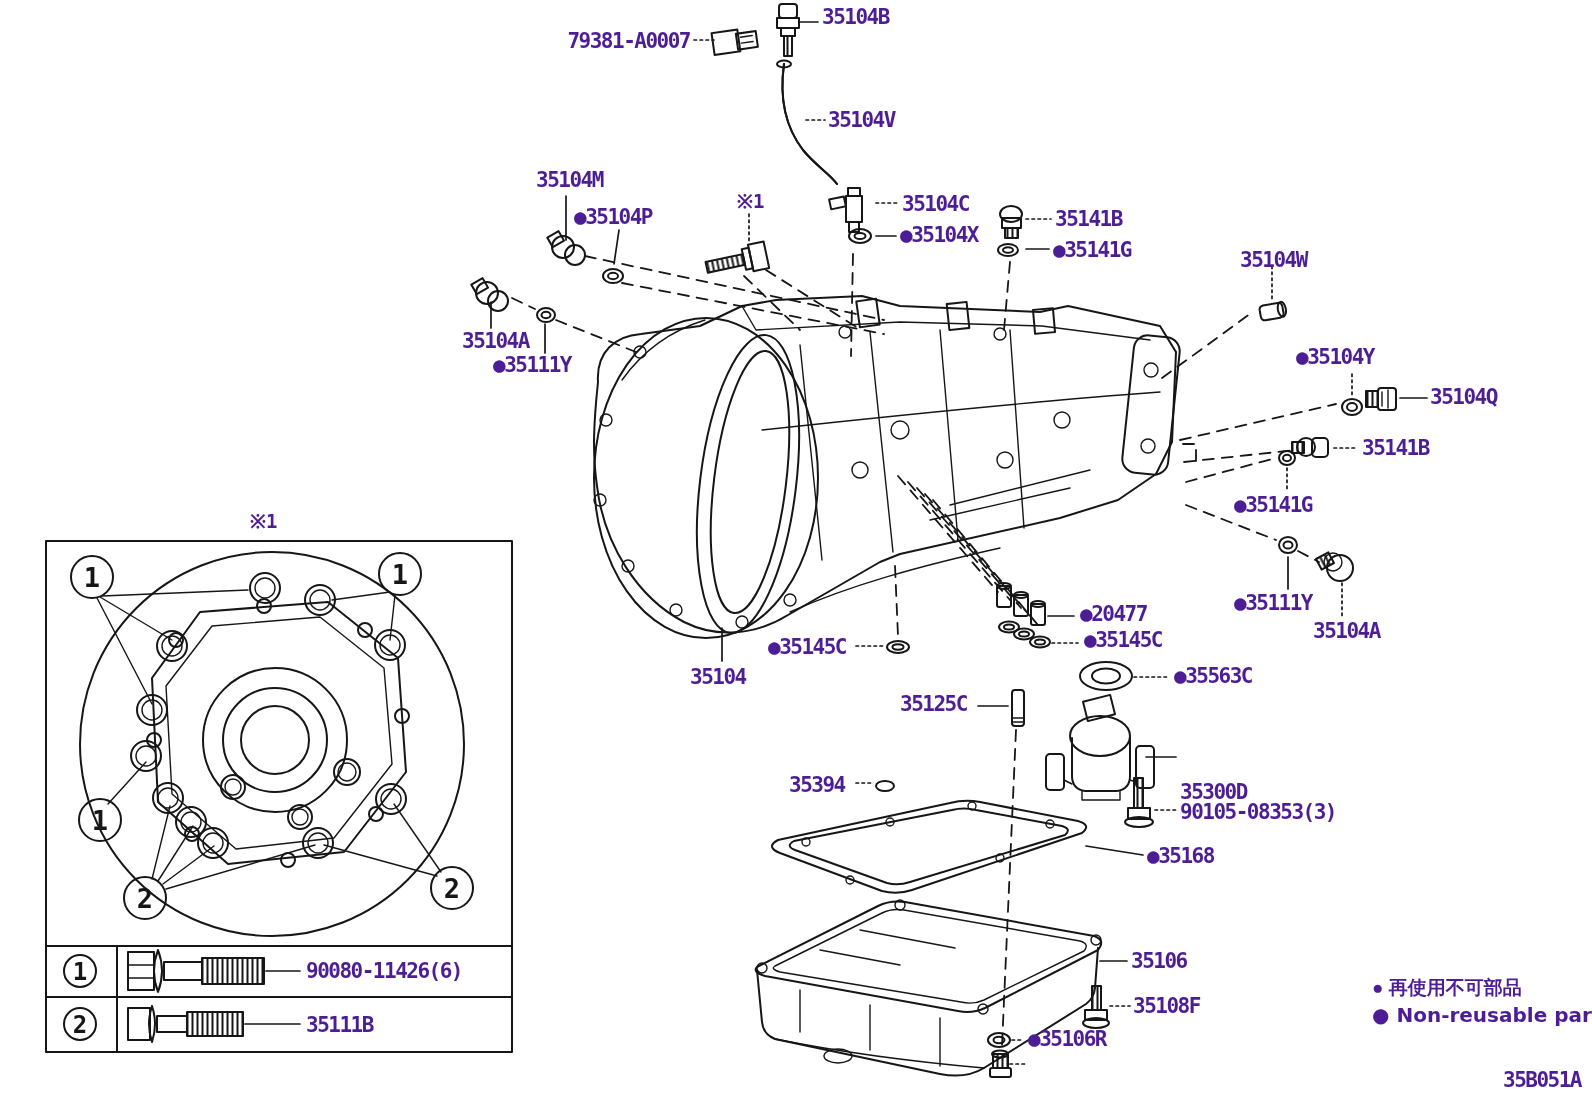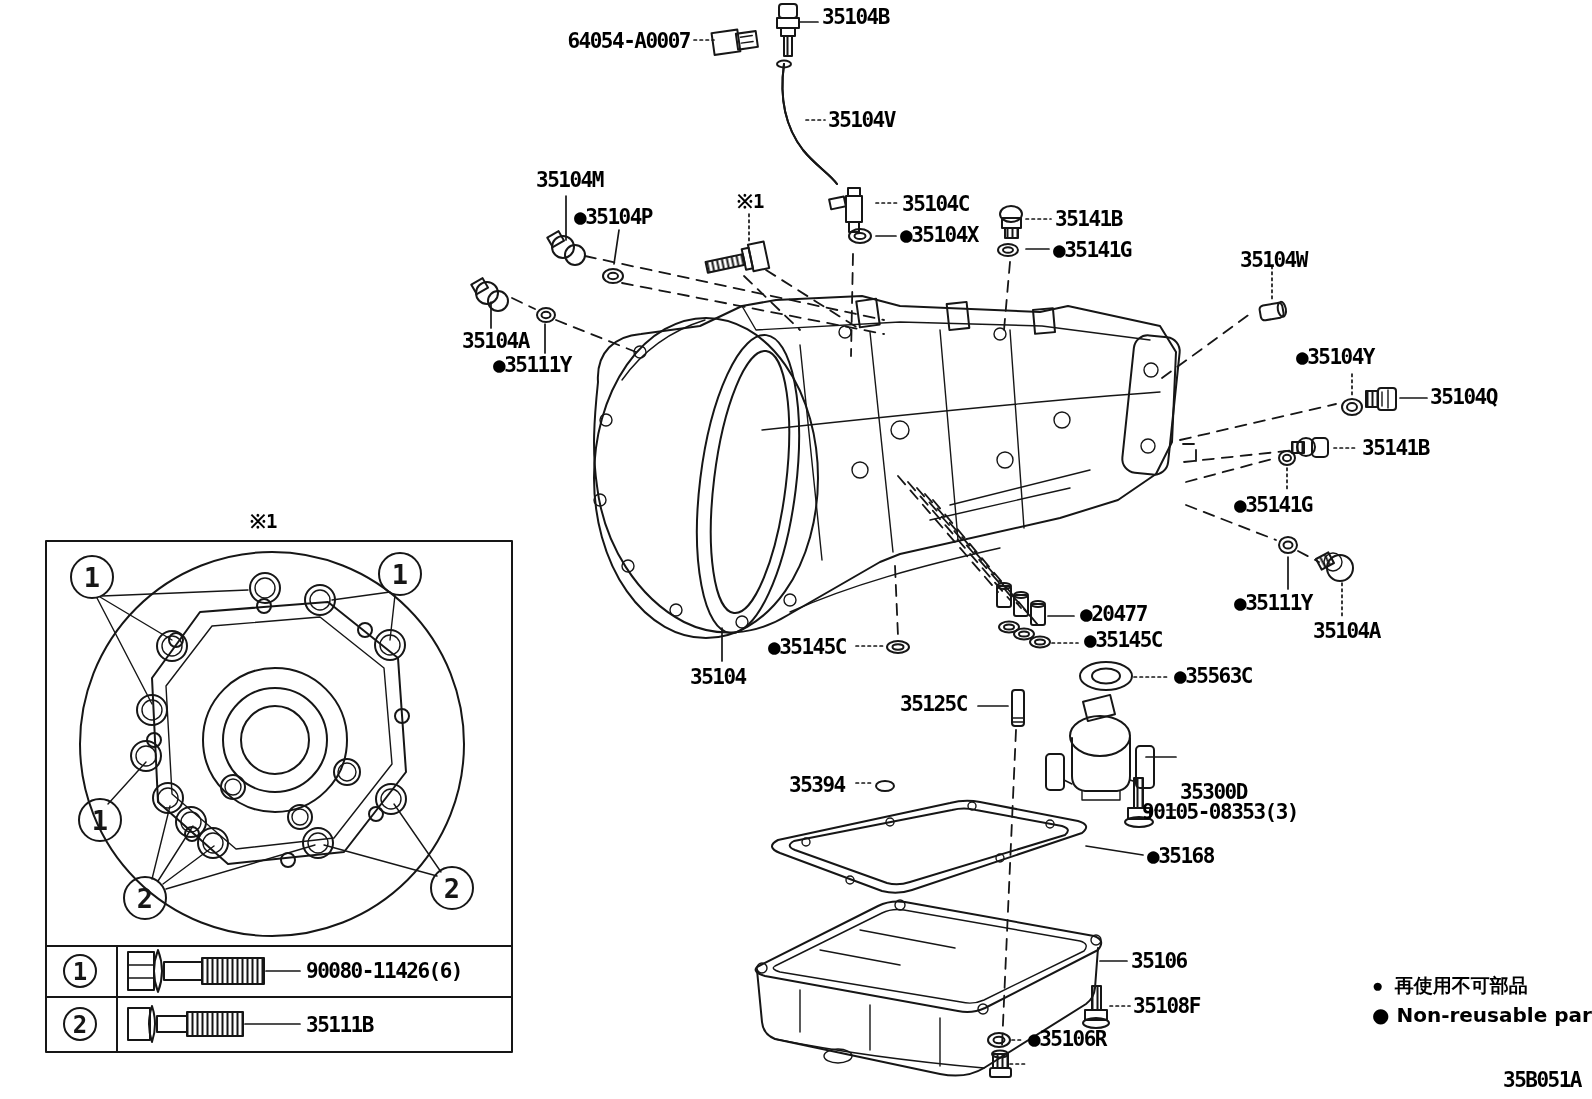--- a/index.html
+++ b/index.html
@@ -8,24 +8,24 @@
   .stage svg{position:absolute;left:0;top:0;}
   .lines *{stroke:#161616;fill:none;stroke-width:2;stroke-linecap:round;stroke-linejoin:round;}
   .thin{stroke-width:1.4 !important;}
   .ldr{stroke-width:1.7 !important;}
   .dot{stroke-width:1.7 !important;stroke-dasharray:2.5 3.5;}
   .dash{stroke-width:1.8 !important;stroke-dasharray:11 8;}
   .wfill{fill:#ffffff !important;}
   .thr{fill:url(#thr) !important;}
   .callout-num{fill:#161616;stroke:none !important;font:bold 27px "DejaVu Sans Mono",monospace;text-anchor:middle;}
   .tbl-num{fill:#161616;stroke:none !important;font:bold 24px "DejaVu Sans Mono",monospace;text-anchor:middle;}
-  .lbl{position:absolute;color:#000000;font-weight:bold;font-size:21px;line-height:1;
+  .lbl{position:absolute;color:#4c1d95;font-weight:bold;font-size:21px;line-height:1;
        letter-spacing:-1.5px;white-space:nowrap;}
   .lbl.sym{font-size:19px;letter-spacing:0;}
-  .lbl.jp{font-family:Liberation Mono, monospace;font-size:19px;letter-spacing:0;font-weight:bold;}
+  .lbl.jp{font-family:Liberation Sans, sans-serif;font-size:19px;letter-spacing:0;font-weight:bold;}
   .lbl.en{font-family:"DejaVu Sans","Liberation Sans",sans-serif;font-size:20px;letter-spacing:0;font-weight:bold;}
 </style>
 </head>
 <body>
 
 <div class="stage">
 
 <svg width="1592" height="1099" viewBox="0 0 1592 1099" class="lines">
   <defs>
     <pattern id="thr" width="5" height="40" patternUnits="userSpaceOnUse">
@@ -382,21 +382,21 @@
     <text class="tbl-num" x="80" y="1033">2</text>
     <rect x="128" y="1008" width="22" height="32"></rect>
     <path d="M152,1006 Q146,1024 152,1042 Q158,1024 152,1006 Z"></path>
     <rect class="wfill" x="157" y="1016" width="30" height="16"></rect>
     <rect class="thr" x="187" y="1012" width="56" height="24"></rect>
     <path class="ldr" d="M245,1024 H300"></path>
   </g>
 </svg>
 
 <div class="lbl" style="left:822px;top:7px">35104B</div>
-<div class="lbl" style="right:902px;top:31px">64054-A0007</div>
+<div class="lbl" style="right:902px;top:31px">79381-A0007</div>
 <div class="lbl" style="left:828px;top:110px">35104V</div>
 <div class="lbl" style="left:536px;top:170px">35104M</div>
 <div class="lbl" style="left:574px;top:207px">●35104P</div>
 <div class="lbl sym" style="left:737px;top:192px">※1</div>
 <div class="lbl" style="left:902px;top:194px">35104C</div>
 <div class="lbl" style="left:900px;top:225px">●35104X</div>
 <div class="lbl" style="left:1055px;top:209px">35141B</div>
 <div class="lbl" style="left:1053px;top:240px">●35141G</div>
 <div class="lbl" style="left:1240px;top:250px">35104W</div>
 <div class="lbl" style="left:462px;top:331px">35104A</div>
@@ -408,21 +408,21 @@
 <div class="lbl" style="left:1234px;top:593px">●35111Y</div>
 <div class="lbl" style="left:1313px;top:621px">35104A</div>
 <div class="lbl" style="left:1080px;top:604px">●20477</div>
 <div class="lbl" style="left:768px;top:637px">●35145C</div>
 <div class="lbl" style="left:1084px;top:630px">●35145C</div>
 <div class="lbl" style="left:690px;top:667px">35104</div>
 <div class="lbl" style="left:1174px;top:666px">●35563C</div>
 <div class="lbl" style="left:900px;top:694px">35125C</div>
 <div class="lbl" style="left:1180px;top:782px">35300D</div>
 <div class="lbl" style="left:789px;top:775px">35394</div>
-<div class="lbl" style="left:1142px;top:802px">90105-08353(3)</div>
+<div class="lbl" style="left:1180px;top:802px">90105-08353(3)</div>
 <div class="lbl" style="left:1147px;top:846px">●35168</div>
 <div class="lbl" style="left:1131px;top:951px">35106</div>
 <div class="lbl" style="left:1133px;top:996px">35108F</div>
 <div class="lbl" style="left:1028px;top:1029px">●35106R</div>
 <div class="lbl" style="left:1032px;top:1114px">35125H</div>
 
 <div class="lbl sym" style="left:250px;top:512px">※1</div>
 <div class="lbl" style="left:306px;top:961px">90080-11426(6)</div>
 <div class="lbl" style="left:306px;top:1015px">35111B</div>
 

